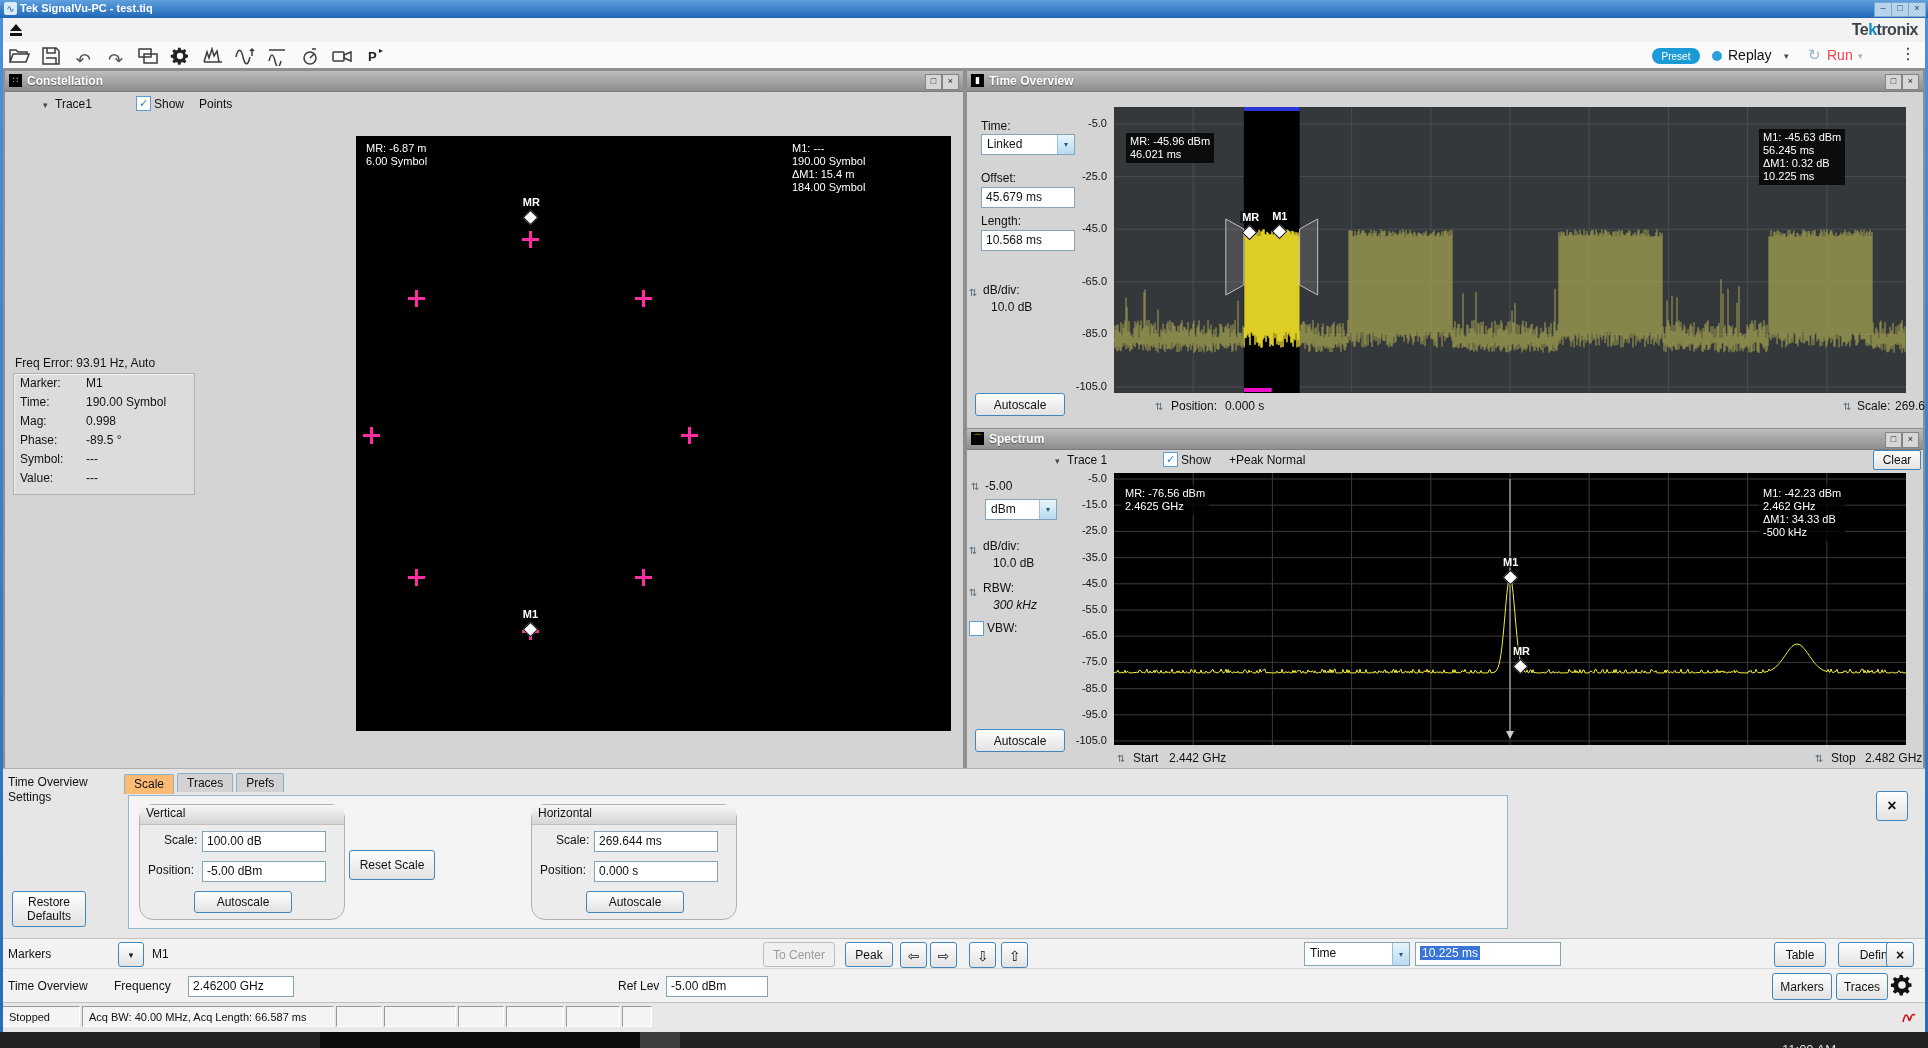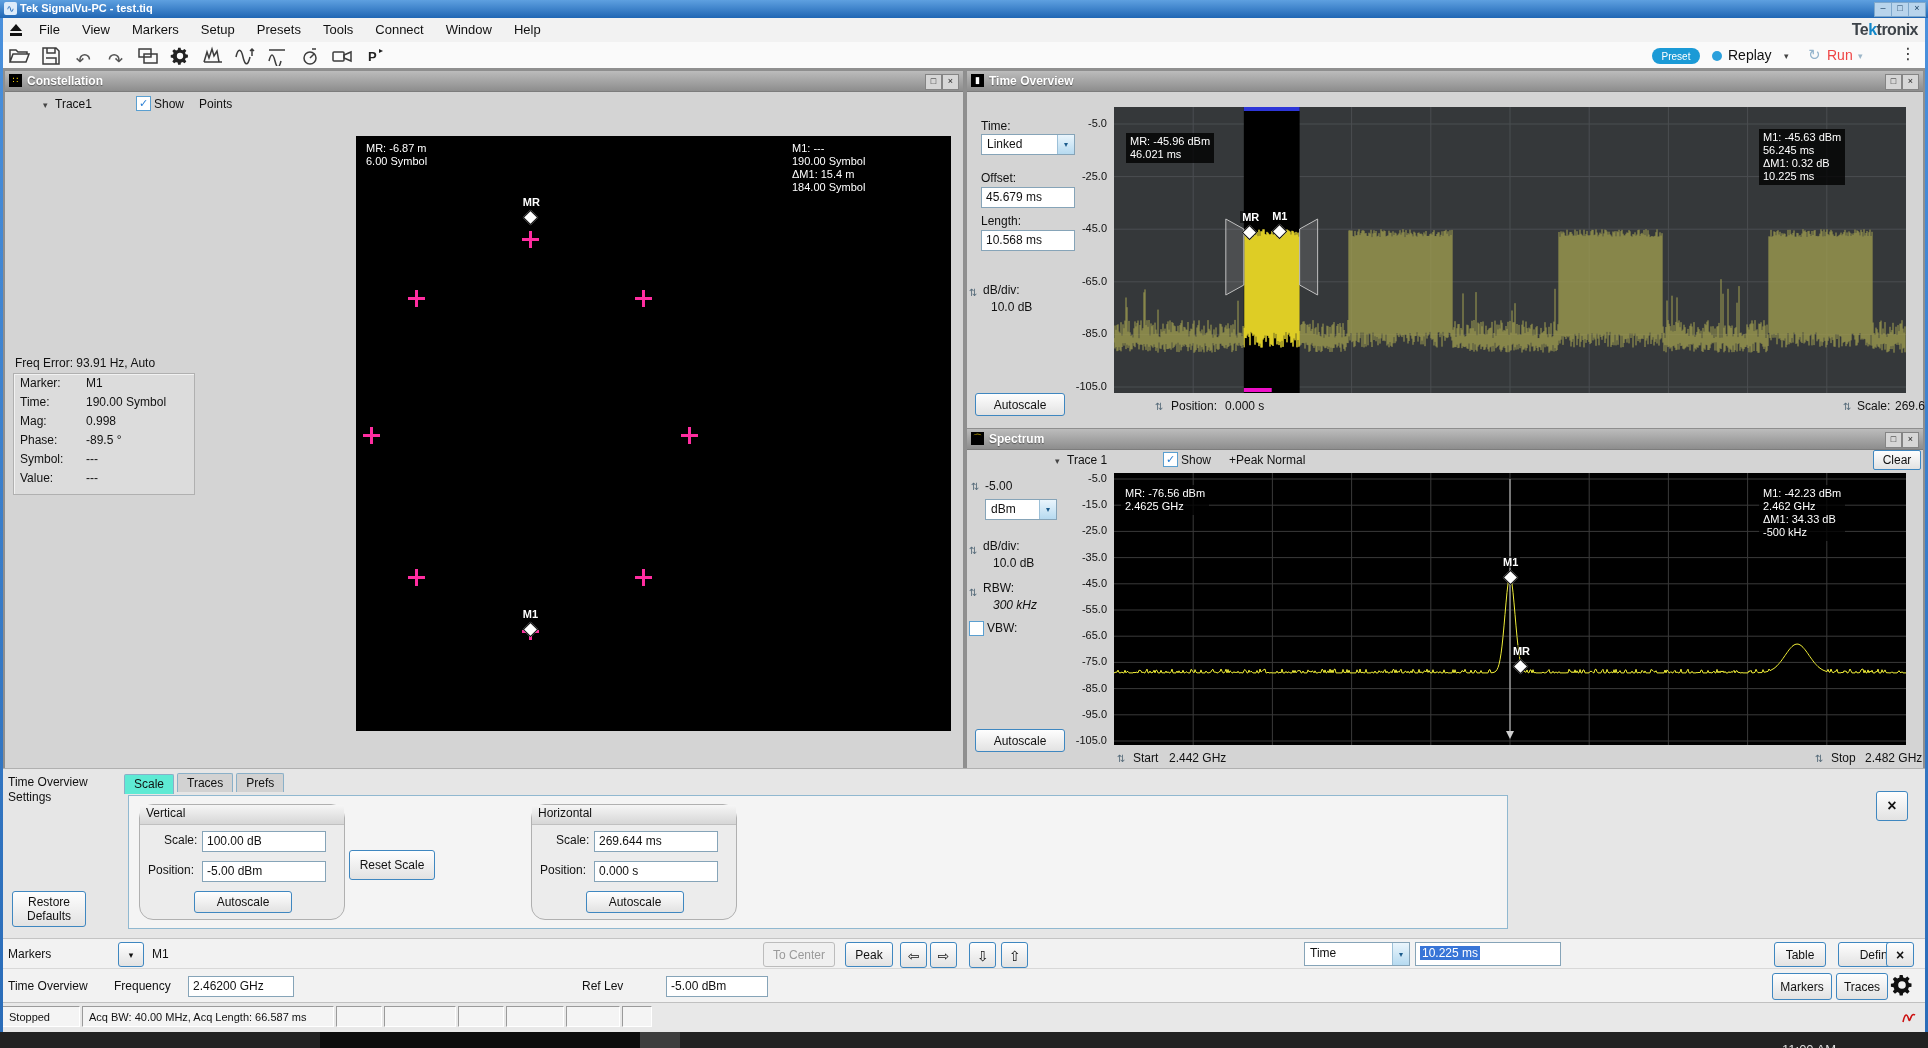--- a/index.html
+++ b/index.html
@@ -66,21 +66,21 @@
   .cc{position:absolute;width:17px;height:17px;}
   .cc::before{content:"";position:absolute;left:0;top:7px;width:17px;height:3px;background:#ff2da0;}
   .cc::after{content:"";position:absolute;left:7px;top:0;width:3px;height:17px;background:#ff2da0;}
   .infobox{position:absolute;background:#dcdcdc;border:1px solid #b0b0b0;box-shadow:inset 1px 1px 0 #f2f2f2;}
   .inforow{height:19px;padding:0 6px;font-size:12px;}
   .inforow .lab{display:inline-block;width:66px;}
   
   .settings{position:absolute;left:0;top:768px;width:1928px;height:170px;background:#e6e6e6;border-top:1px solid #b0b0b0;}
   .tab{display:inline-block;padding:2px 9px;font-size:12px;border:1px solid #8ab0c8;border-bottom:none;
      background:#d2d2d2;margin-right:3px;border-radius:2px 2px 0 0;}
-  .tab.active{background:#5eead4;position:relative;top:1px;padding-bottom:3px;}
+  .tab.active{background:#fdba74;position:relative;top:1px;padding-bottom:3px;}
   .grp{position:absolute;background:#ececec;border:1px solid #b0b0b0;border-radius:14px;}
   .ghead{height:17px;background:linear-gradient(#f6f6f6,#d6d6d6);border-bottom:1px solid #c0c0c0;
      font-size:12px;padding:1px 6px;}
   
   .mrow{position:absolute;left:0;top:938px;width:1928px;height:30px;background:#f2f2f2;border-top:1px solid #c4c4c4;}
   .frow{position:absolute;left:0;top:968px;width:1928px;height:34px;background:#f2f2f2;border-top:1px solid #d8d8d8;}
   .srow{position:absolute;left:0;top:1002px;width:1928px;height:30px;background:#e8e8e8;border-top:1px solid #c0c0c0;}
   .scell{position:absolute;top:3px;height:21px;background:#f4f4f4;border:1px solid;
      border-color:#9a9a9a #ffffff #ffffff #9a9a9a;font-size:11px;padding:4px 6px 0 6px;box-sizing:border-box;}
   .taskbar{position:absolute;left:0;top:1032px;width:1928px;height:16px;background:#222;overflow:hidden;}
@@ -100,21 +100,20 @@
     <span class="twb" style="right:36px;">–</span>
     <span class="twb" style="right:19px;">□</span>
     <span class="twb" style="right:2px;">×</span>
   </div>
   <div class="sideL"></div>
   <div class="sideR"></div>
 
   <div class="menubar">
     <span class="eject-tri"></span>
     <span class="eject-bar"></span>
-    <span id="menu-items" class="abs" style="left:28px;top:0;"><span class="mi">File</span><span class="mi">View</span><span class="mi">Markers</span><span class="mi">Setup</span><span class="mi">Presets</span><span class="mi">Tools</span><span class="mi">Connect</span><span class="mi">Window</span><span class="mi">Help</span></span>
     <span class="logo"><span>Te</span><span class="acc">k</span><span>tronix</span></span>
   </div>
 
   <div class="toolbar">
     <span class="abs" style="left:4px;top:1px;">
       <span class="tbi">
           <svg width="22" height="20" viewBox="0 0 22 20">
             <path d="M2 16V4h6l2 2h9v2M2 16l3-8h16l-3 8z"></path>
           </svg>
         </span>
@@ -452,21 +451,21 @@
     <span class="f" style="left:1415px;top:3px;width:136px;height:20px;line-height:19px;"><span class="sel-text">10.225 ms</span></span>
     <span class="btn" style="left:1774px;top:3px;width:50px;height:23px;">Table</span>
     <span class="btn" style="left:1838px;top:3px;width:52px;height:23px;padding-left:12px;">Define</span>
     <span class="btn" style="left:1886px;top:3px;width:26px;height:23px;font-weight:bold;font-size:14px;">×</span>
   </div>
 
   <div class="frow">
     <span class="t" style="left:8px;top:10px;">Time Overview</span>
     <span class="t" style="left:114px;top:10px;">Frequency</span>
     <span class="f" style="left:188px;top:7px;width:96px;">2.46200 GHz</span>
-    <span class="t" style="left:582px;top:10px;">Ref Lev</span>
+    <span class="t" style="left:618px;top:10px;">Ref Lev</span>
     <span class="f" style="left:666px;top:7px;width:92px;">-5.00 dBm</span>
     <span class="btn" style="left:1772px;top:4px;width:58px;height:25px;">Markers</span>
     <span class="btn" style="left:1836px;top:4px;width:50px;height:25px;">Traces</span>
     <span class="abs" style="left:1890px;top:4px;"><svg width="24" height="24" viewBox="0 0 24 24">
           <path fill="#111" fill-rule="evenodd" d="M12 8.2a3.8 3.8 0 1 0 0 7.6 3.8 3.8 0 0 0 0-7.6zm9.5 5.3v-3l-2.7-.5c-.2-.7-.4-1.3-.8-1.9l1.6-2.3-2.2-2.2-2.3 1.6c-.6-.4-1.2-.6-1.9-.8L12.7 2h-3l-.5 2.7c-.7.2-1.3.4-1.9.8L5 3.9 2.8 6.1l1.6 2.3c-.4.6-.6 1.2-.8 1.9l-2.7.5v3l2.7.5c.2.7.4 1.3.8 1.9l-1.6 2.3L5 20.7l2.3-1.6c.6.4 1.2.6 1.9.8l.5 2.7h3l.5-2.7c.7-.2 1.3-.4 1.9-.8l2.3 1.6 2.2-2.2-1.6-2.3c.4-.6.6-1.2.8-1.9l2.7-.5z"></path>
         </svg></span>
   </div>
 
   <div class="srow">
     <span class="scell" style="left:2px;width:78px;">Stopped</span>

